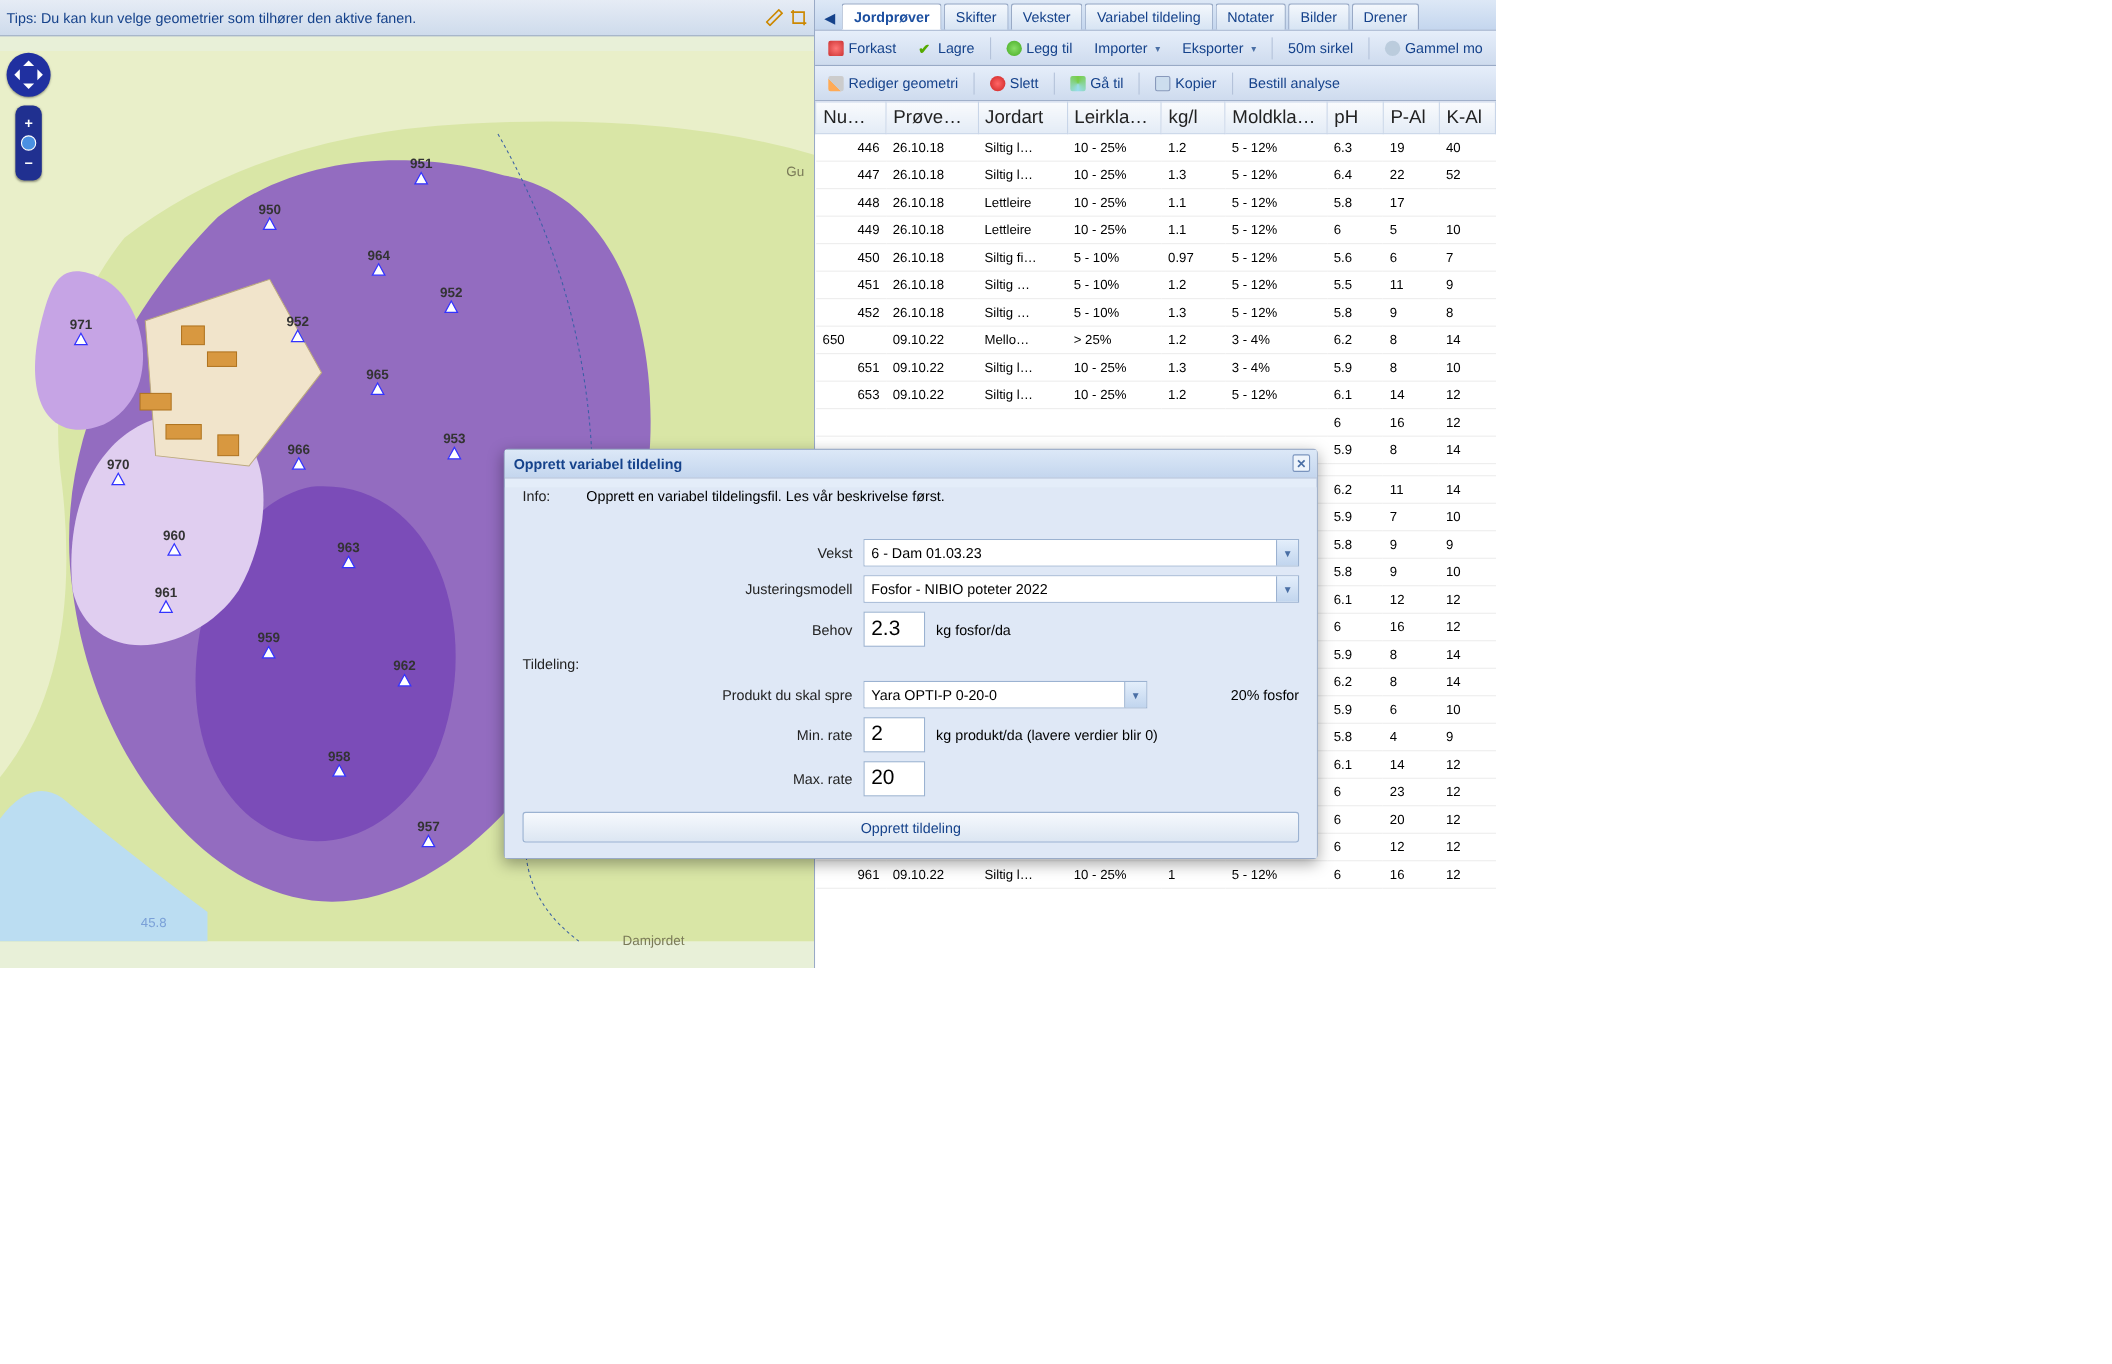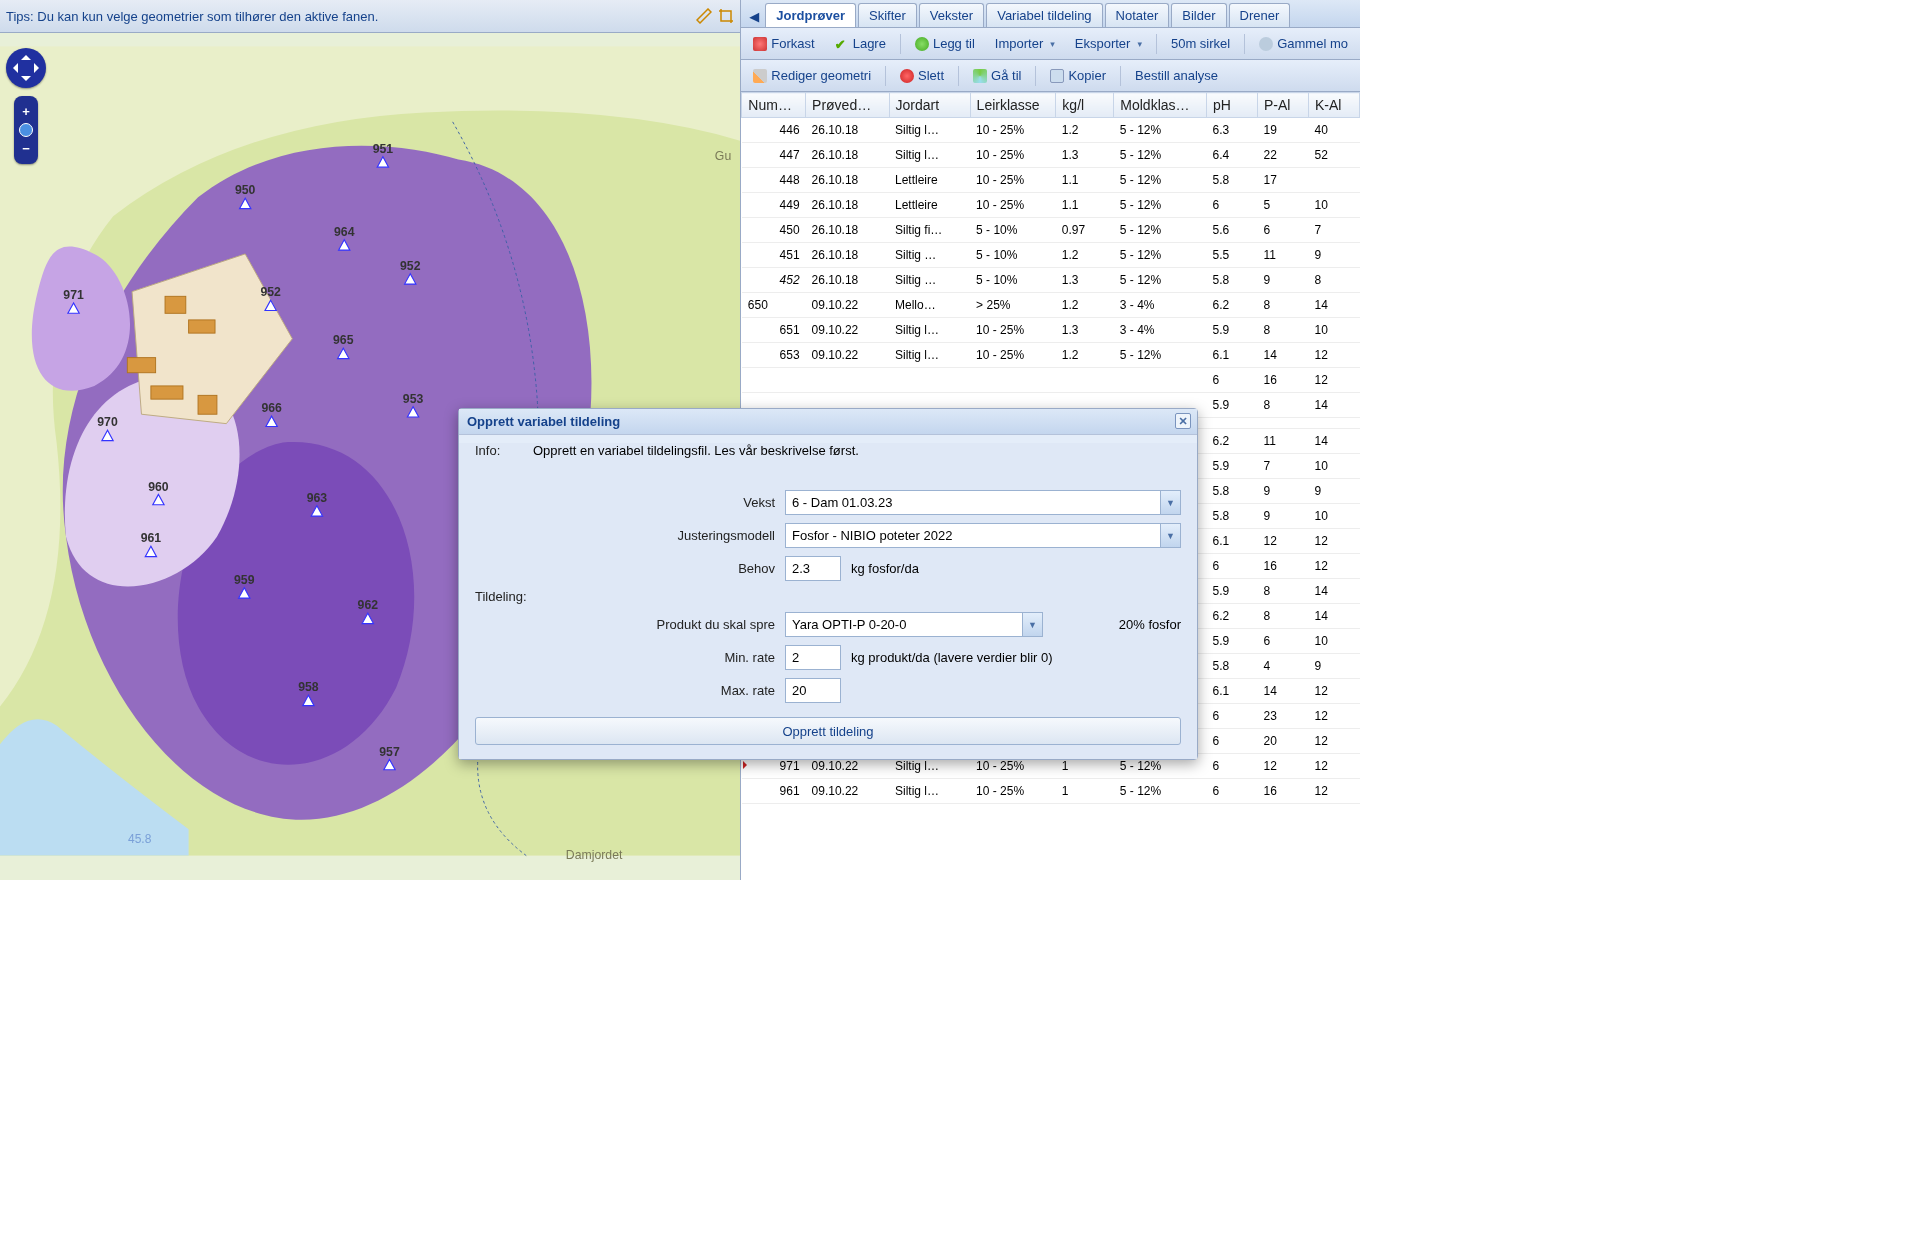--- a/index.html
+++ b/index.html
@@ -36,35 +36,35 @@
 .ico.save{color:#5a0;font-weight:bold}
 .ico.add{background:radial-gradient(#8d6,#4a2);border-radius:50%}
 .ico.pencil{background:linear-gradient(45deg,#fa5 40%,#ccc 40%)}
 .ico.del{background:radial-gradient(#f66,#c22);border-radius:50%}
 .ico.goto{background:conic-gradient(#7c4,#9de,#7c4)}
 .ico.copy{background:#cde;border:1px solid #89b}
 .ico.rev{background:#bcd;border-radius:50%}
 .dd:after{content:"▾";font-size:9px;margin-left:3px;color:#4a6fa5}
 #grid-wrap{flex:1;overflow:auto;background:#fff}
 table{width:100%;border-collapse:collapse;table-layout:fixed}
-th{background:linear-gradient(#F9FBFD,#E3EBF6);border:1px solid #C8D5E8;padding:4px 6px;font-weight:normal;color:#222;text-align:left;font-size:14px;white-space:nowrap;overflow:hidden;text-overflow:ellipsis}
+th{background:linear-gradient(#F9FBFD,#E3EBF6);border:1px solid #C8D5E8;padding:4px 6px;font-weight:normal;color:#222;text-align:left;font-size:17px;white-space:nowrap;overflow:hidden;text-overflow:ellipsis}
 td{border-bottom:1px solid #EDEDED;padding:5px 6px;font-size:12px;white-space:nowrap;overflow:hidden;text-overflow:ellipsis}
 .rmark{position:relative}
 .rmark:before{content:"";position:absolute;left:1px;top:7px;border:4px solid transparent;border-left-color:#c22}
 #dialog{position:absolute;left:458px;top:408px;width:740px;background:#E4EDF9;border:1px solid #99AAC6;border-radius:4px;box-shadow:0 4px 14px rgba(0,0,0,.35)}
 #dlg-title{height:26px;background:linear-gradient(#DCE8F7,#C4D6EE);display:flex;align-items:center;padding:0 8px;color:#15428B;font-weight:bold;border-bottom:1px solid #B4C2DA;position:relative}
 #dlg-close{position:absolute;right:6px;top:4px;width:16px;height:16px;border:1px solid #7a94be;border-radius:2px;display:flex;align-items:center;justify-content:center;color:#4a6fa5;font-size:11px;cursor:pointer;background:#eef4fb}
 #dlg-body{padding:0 16px 14px;background:#DFE8F6}
 .dlg-row{display:flex;align-items:center;margin:8px 0;gap:10px}
 .dlg-label{width:300px;text-align:right;color:#222;font-size:13px}
 .dlg-field{flex:1;display:flex;align-items:center;gap:10px}
 .xcombo{flex:1;display:flex;border:1px solid #9bb2d1;background:#fff}
 .xcombo input{flex:1;border:none;padding:4px 6px;outline:none;font-size:13px}
 .xcombo .trg{width:20px;background:linear-gradient(#E3EEFB,#C1D5EE);display:flex;align-items:center;justify-content:center;color:#4a6fa5;border-left:1px solid #9bb2d1;font-size:9px;cursor:pointer}
-input.txt{border:1px solid #9bb2d1;padding:4px 6px;width:56px;font-size:13px}
+input.txt{border:1px solid #9bb2d1;padding:4px 6px;width:56px;font-size:19px}
 .section-lbl{font-size:13px;color:#222;margin-top:6px}
 .dlg-btn{margin-top:14px;height:28px;background:linear-gradient(#F6F9FD,#DCE6F2);border:1px solid #9bb2d1;border-radius:3px;display:flex;align-items:center;justify-content:center;color:#15428B;cursor:pointer;width:100%}
 .coord{position:absolute;left:128px;bottom:34px;color:#7aa0d8;font-size:12px}
 </style>
 </head>
 <body>
 
 <div id="app">
   <div id="map-pane">
     <div id="tip-bar">
@@ -332,21 +332,21 @@
               <td>26.10.18</td>
               <td>Siltig …</td>
               <td>5 - 10%</td>
               <td>1.2</td>
               <td>5 - 12%</td>
               <td>5.5</td>
               <td>11</td>
               <td>9</td>
             </tr>
             <tr>
-              <td style="text-align: right; font-style: italic;">452</td>
+              <td style="text-align: right;">452</td>
               <td>26.10.18</td>
               <td>Siltig …</td>
               <td>5 - 10%</td>
               <td>1.3</td>
               <td>5 - 12%</td>
               <td>5.8</td>
               <td>9</td>
               <td>8</td>
             </tr>
             <tr>

